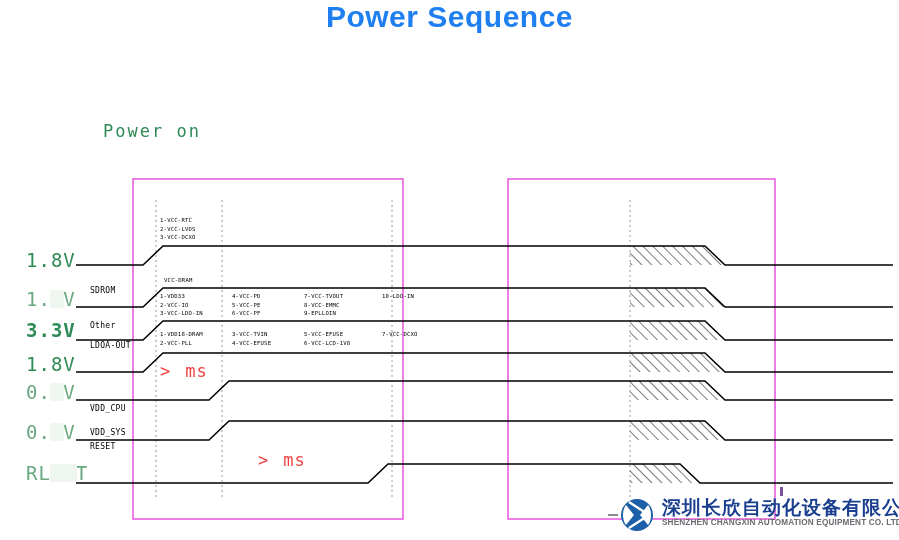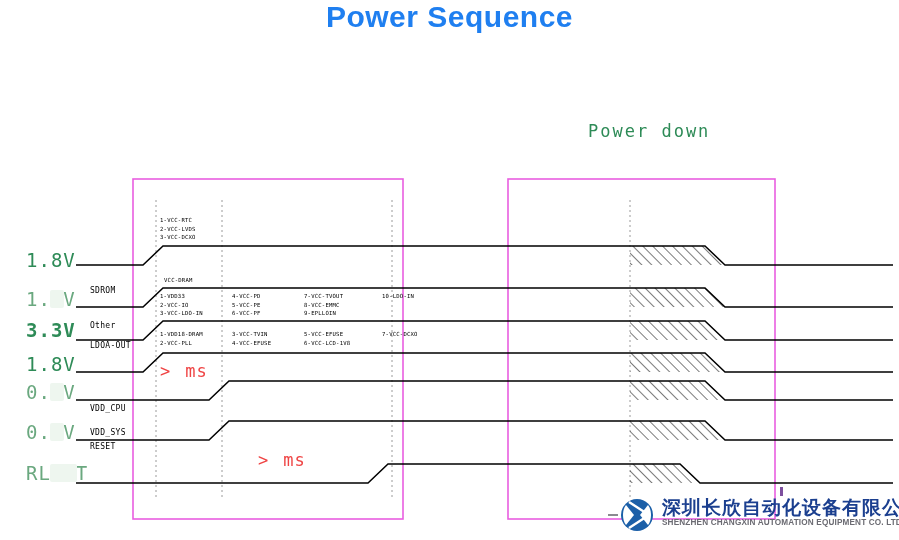--- a/index.html
+++ b/index.html
@@ -83,21 +83,21 @@
   .logo .tick{position:absolute;left:160px;top:-9px;width:3px;height:9px;background:#7d4f9e;}
   .logo .dash{position:absolute;left:-12px;top:18px;width:10px;height:2px;background:#8a8a90;}
 </style>
 </head>
 <body>
 
 <div id="stage">
 
   <div class="title">Power Sequence</div>
 
-  <div class="phase down">Power down</div>
+  <div class="phase on">Power on</div>
 
   <svg class="wf" viewBox="0 0 899 540">
     <defs>
       <pattern id="hatch" width="7" height="7" patternTransform="rotate(-45)" patternUnits="userSpaceOnUse">
         <line x1="0" y1="0" x2="0" y2="7" stroke="#000" stroke-width="1.1"></line>
       </pattern>
     </defs>
 
     <rect x="133" y="179" width="270" height="340" fill="none" stroke="#e95ee0" stroke-width="1.6"></rect>
     <rect x="508" y="179" width="267" height="340" fill="none" stroke="#e95ee0" stroke-width="1.6"></rect>

